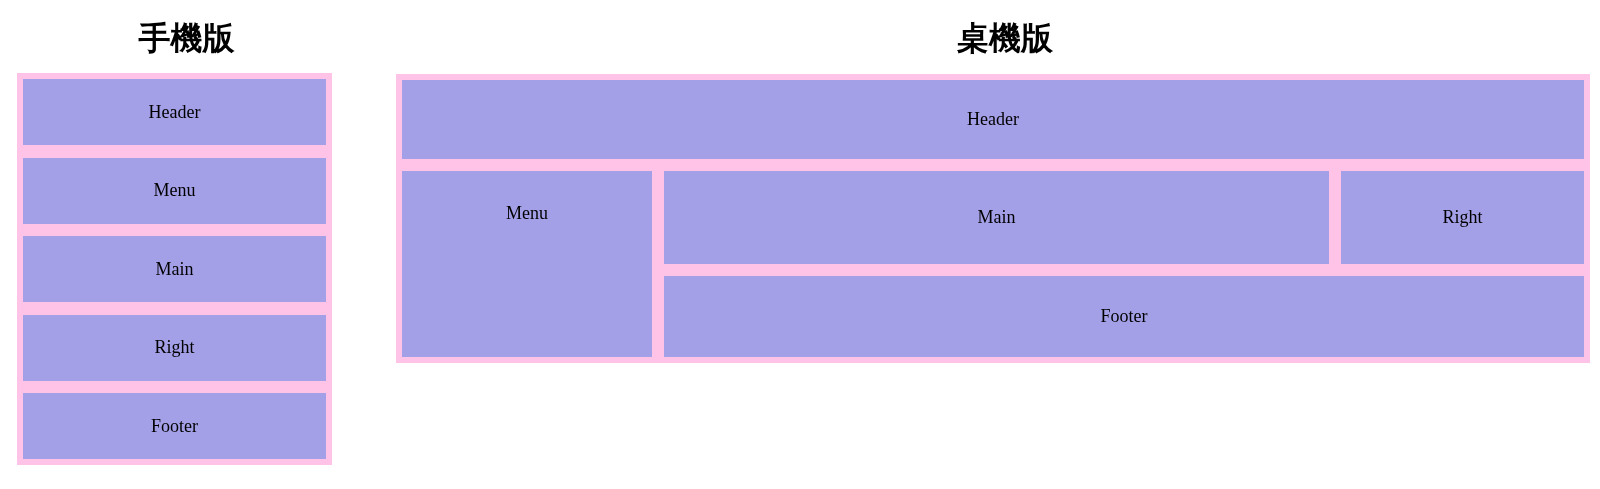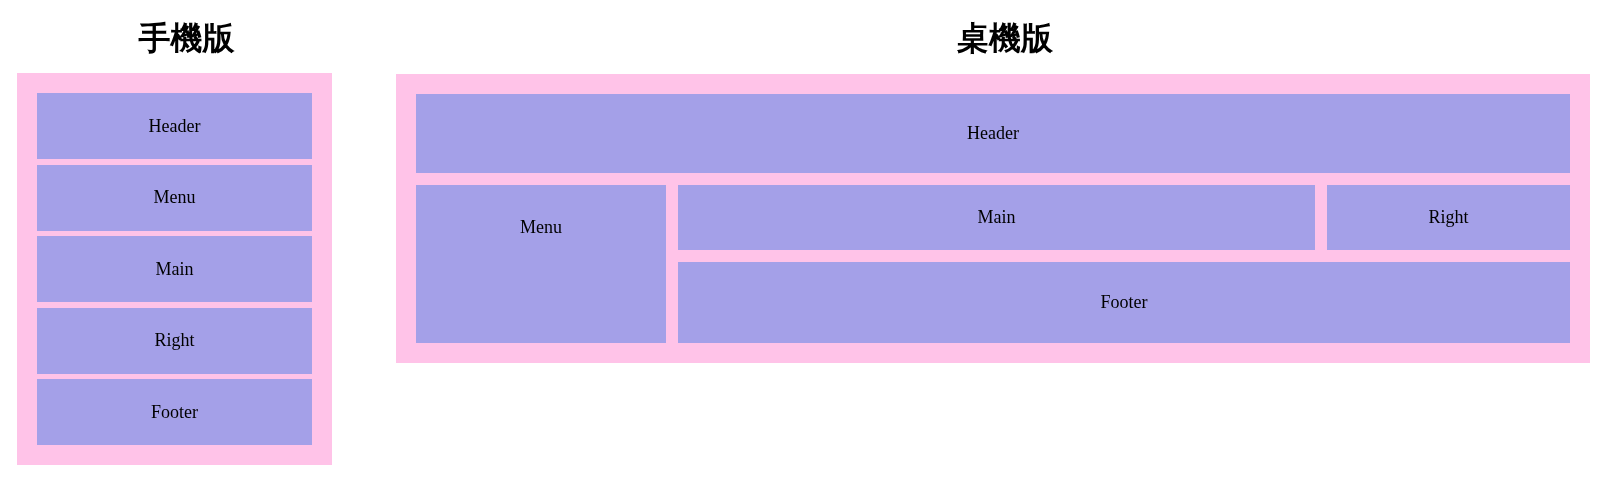--- a/index.html
+++ b/index.html
@@ -29,21 +29,21 @@
     font-size: 32px;
     line-height: 40px;
     color: var(--text);
   }
   .title-mobile  { left: 17px;  width: 315px; }
   .title-desktop { left: 396px; width: 1194px; }
 
   .container {
     position: absolute;
     background: var(--pink);
-    padding: 20px;
+    padding: 6px;
   }
   .block {
     background: var(--purple);
     display: flex;
     align-items: center;
     justify-content: center;
     font-size: 18px;
     line-height: 21px;
     color: var(--text);
   }

